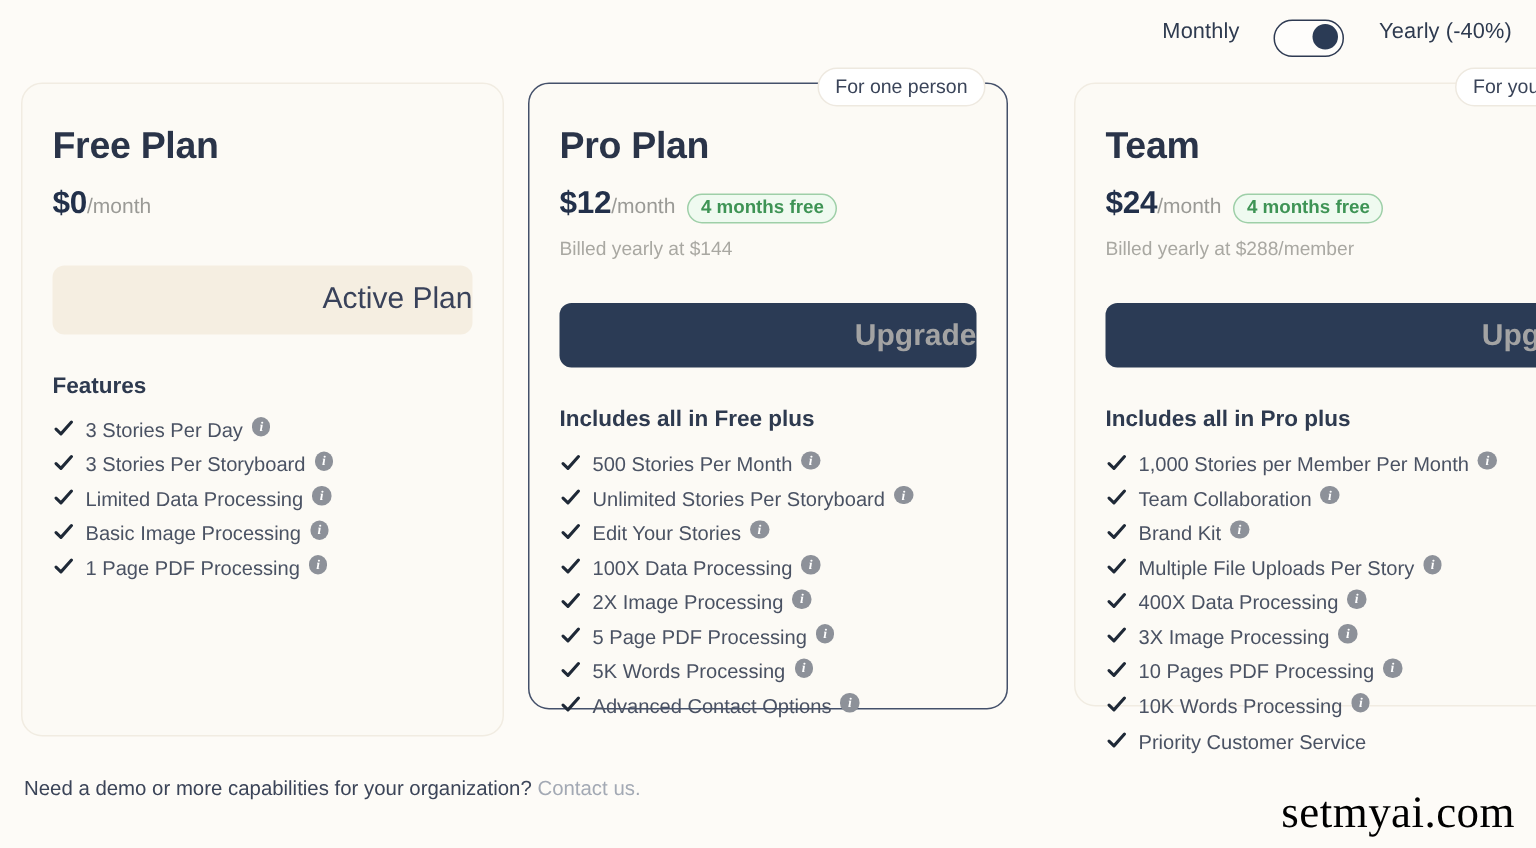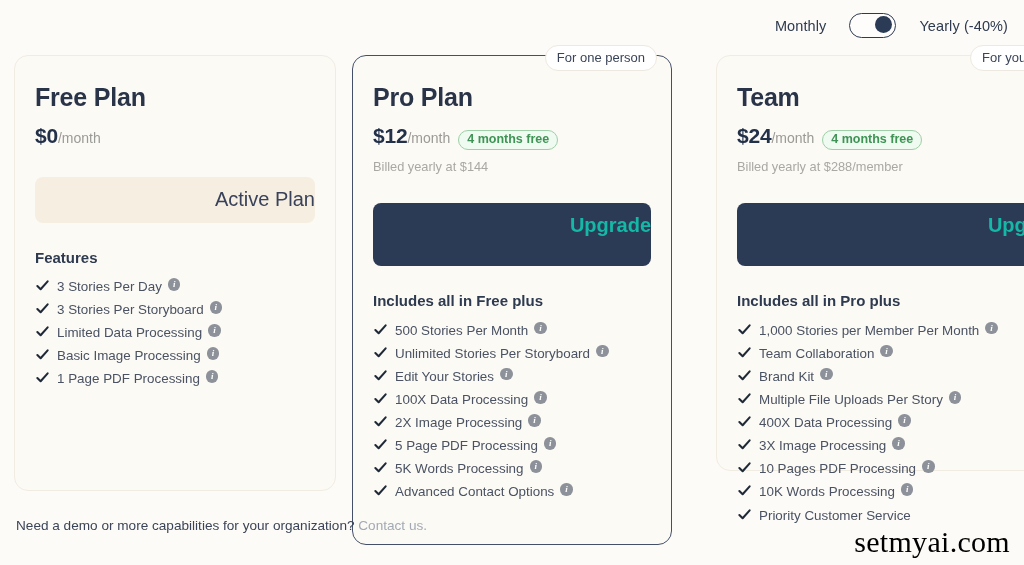--- a/index.html
+++ b/index.html
@@ -8,21 +8,21 @@
     width: 1024px; height: 565px;
     background: #fdfbf7;
     font-family: "Liberation Sans", sans-serif;
     overflow: hidden;
   }
   #root { position: relative; width: 1024px; height: 565px; }
 
   
   .billing-toggle {
     position: absolute; top: 13px; right: 16px;
-    display: flex; align-items: center; gap: 23px;
+    display: flex; align-items: flex-start; gap: 23px;
   }
   .billing-label {
     font-size: 14.5px; color: #2e3a4f; letter-spacing: .1px; white-space: nowrap;
   }
   .switch {
     width: 47px; height: 25px; border-radius: 13px;
     background: #fefdfb; border: 1.6px solid #2e3a52;
     position: relative; cursor: pointer; flex: none;
   }
   .switch .knob {
@@ -34,21 +34,21 @@
   
   .card {
     position: absolute; top: 55px;
     background: #fcfaf5;
     border-radius: 14px;
   }
   .card.plain { border: 1px solid #f1ece2; }
   .card.highlight { border: 1.3px solid #44506a; background: #fcfaf5; }
 
   .card-free { left: 14px; width: 322px; height: 436px; }
-  .card-pro  { left: 352px; width: 320px; height: 490px; }
+  .card-pro  { left: 352px; width: 320px; height: 418px; }
   .card-team { left: 716px; width: 374px; height: 416px; }
 
   .card-inner { padding: 28px 20px 0 20px; }
 
   .plan-name {
     font-size: 25px; font-weight: 600; color: #2a3449;
     letter-spacing: -.2px; line-height: 1.1;
   }
   .price-row {
     margin-top: 12px; display: flex; align-items: baseline;
@@ -84,22 +84,22 @@
     margin-top: 29px;
     border: none; border-radius: 8px;
     font-family: inherit; font-size: 20px; cursor: pointer;
     text-align: right;
   }
   .cta-active {
     background: #f5eee1; color: #39425a;
     padding: 11px 0 12px 0; font-weight: 400;
   }
   .cta-upgrade {
-    background: #2b3b55; color: #14b8a6;
-    padding: 11px 0 29px 0; font-weight: 600;
+    background: #2b3b55; color: #a3a3a3;
+    padding: 11px 0 9px 0; font-weight: 600;
   }
 
   .features-title {
     margin-top: 26px; font-size: 15px; font-weight: 600; color: #2e3a4f;
   }
   .features { margin-top: 10px; list-style: none; }
   .feature {
     display: flex; 
     font-size: 13.4px; color: #4a5263;
     padding: 2.5px 0; line-height: 1.35;

